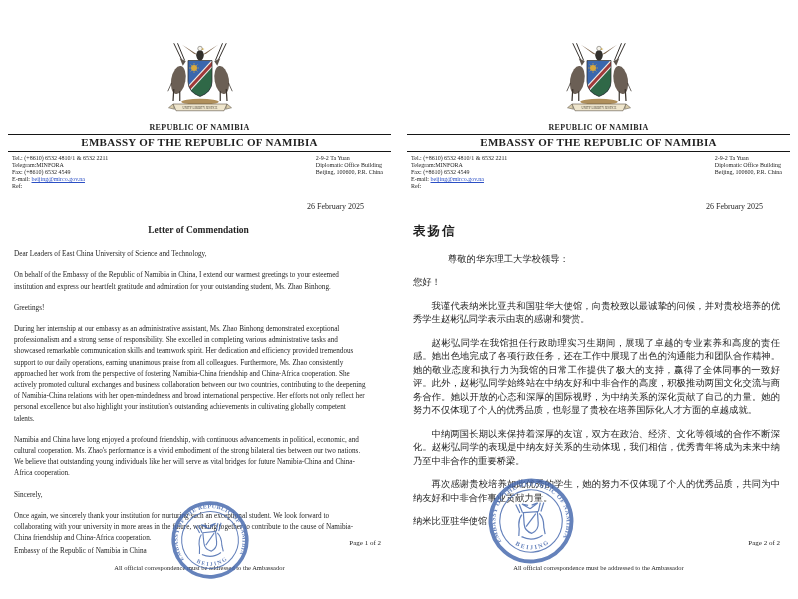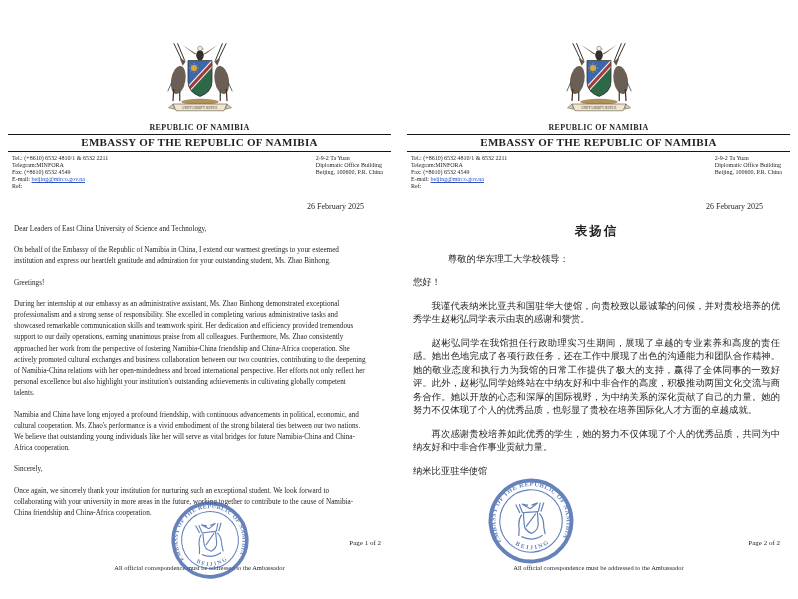--- a/index.html
+++ b/index.html
@@ -21,21 +21,21 @@
   .date-line{text-align:right;margin:12px 35px 0 0;font-size:8px;}
 
   
   .body-en{margin:0 16px 0 14px;font-size:7.2px;line-height:11.2px;}
   .title-en{text-align:center;font-weight:bold;font-size:9.5px;margin:14px 0 0 0;}
   .body-en p{margin:10px 16px 0 0;}
   .body-en .tight{margin:2px 0 0 0;}
 
   
   .body-zh{margin:0 18px 0 14px;font-size:9.3px;line-height:13.5px;text-align:justify;}
-  .title-zh{text-align:center;font-weight:bold;font-size:12.5px;margin:14px 0 0 0;letter-spacing:2px;}
+  .title-zh{text-align:left;font-weight:bold;font-size:12.5px;margin:14px 0 0 0;letter-spacing:2px;}
   .body-zh p{margin:10px 0 0 0;}
   .body-zh .indent{text-indent:2em;}
   .sig-zh{margin-top:22px;}
 
   
   .page-label{position:absolute;right:18px;bottom:32px;font-size:7px;margin-top:40px;}
   .footer-note{position:absolute;left:0;right:0;bottom:8px;text-align:center;font-size:6.5px;}
 
   
   .stamp{position:absolute;opacity:.82;z-index:3;pointer-events:none;}
@@ -123,27 +123,29 @@
     <div class="contact-right">
       <div>2-9-2 Ta Yuan</div>
       <div>Diplomatic Office Building</div>
       <div>Beijing, 100600, P.R. China</div>
     </div>
   </div>
 
   <div class="date-line">26 February 2025</div>
 
   <div class="body-en">
+    <div class="title-en">Letter of Commendation</div>
     <p style="margin-top:13px;">Dear Leaders of East China University of Science and Technology,</p>
     <p>On behalf of the Embassy of the Republic of Namibia in China, I extend our warmest greetings to your esteemed institution and express our heartfelt gratitude and admiration for your outstanding student, Ms. Zhao Binhong.</p>
     <p>Greetings!</p>
     <p>During her internship at our embassy as an administrative assistant, Ms. Zhao Binhong demonstrated exceptional professionalism and a strong sense of responsibility. She excelled in completing various administrative tasks and showcased remarkable communication skills and teamwork spirit. Her dedication and efficiency provided tremendous support to our daily operations, earning unanimous praise from all colleagues. Furthermore, Ms. Zhao consistently approached her work from the perspective of fostering Namibia-China friendship and China-Africa cooperation. She actively promoted cultural exchanges and business collaboration between our two countries, contributing to the deepening of Namibia-China relations with her open-mindedness and broad international perspective. Her efforts not only reflect her personal excellence but also highlight your institution's outstanding achievements in cultivating globally competent talents.</p>
     <p>Namibia and China have long enjoyed a profound friendship, with continuous advancements in political, economic, and cultural cooperation. Ms. Zhao's performance is a vivid embodiment of the strong bilateral ties between our two nations. We believe that outstanding young individuals like her will serve as vital bridges for future Namibia-China and China-Africa cooperation.</p>
     <p>Sincerely,</p>
     <p>Once again, we sincerely thank your institution for nurturing such an exceptional student. We look forward to collaborating with your university in more areas in the future, working together to contribute to the cause of Namibia-China friendship and China-Africa cooperation.</p>
+    <p class="tight">Embassy of the Republic of Namibia in China</p>
   </div>
 
   <svg class="stamp stamp-1" viewBox="0 0 100 100">
     <circle cx="50" cy="50" r="46" fill="none" stroke="#4467ad" stroke-width="4.5"></circle>
     <circle cx="50" cy="50" r="35.5" fill="none" stroke="#4467ad" stroke-width="1.3"></circle>
     <defs>
       <path id="ringpath1" d="M 15,71 A 40.5,40.5 0 1 1 85,71" fill="none"></path>
       <path id="botpath1" d="M 26,72 A 33,33 0 0 0 74,72" fill="none"></path>
     </defs>
     <text font-size="7" font-weight="bold" fill="#4467ad" letter-spacing="0.4">
@@ -244,20 +246,21 @@
   </div>
 
   <div class="date-line">26 February 2025</div>
 
   <div class="body-zh">
     <div class="title-zh">表扬信</div>
     <p style="margin-top:14px;margin-left:35px;">尊敬的华东理工大学校领导：</p>
     <p>您好！</p>
     <p class="indent">我谨代表纳米比亚共和国驻华大使馆，向贵校致以最诚挚的问候，并对贵校培养的优秀学生赵彬弘同学表示由衷的感谢和赞赏。</p>
     <p class="indent">赵彬弘同学在我馆担任行政助理实习生期间，展现了卓越的专业素养和高度的责任感。她出色地完成了各项行政任务，还在工作中展现了出色的沟通能力和团队合作精神。她的敬业态度和执行力为我馆的日常工作提供了极大的支持，赢得了全体同事的一致好评。此外，赵彬弘同学始终站在中纳友好和中非合作的高度，积极推动两国文化交流与商务合作。她以开放的心态和深厚的国际视野，为中纳关系的深化贡献了自己的力量。她的努力不仅体现了个人的优秀品质，也彰显了贵校在培养国际化人才方面的卓越成就。</p>
+    <p class="indent">中纳两国长期以来保持着深厚的友谊，双方在政治、经济、文化等领域的合作不断深化。赵彬弘同学的表现是中纳友好关系的生动体现，我们相信，优秀青年将成为未来中纳乃至中非合作的重要桥梁。</p>
     <p class="indent">再次感谢贵校培养如此优秀的学生，她的努力不仅体现了个人的优秀品质，共同为中纳友好和中非合作事业贡献力量。</p>
     <p class="sig-zh">纳米比亚驻华使馆</p>
   </div>
 
   <svg class="stamp stamp-2" viewBox="0 0 100 100">
     <circle cx="50" cy="50" r="46" fill="none" stroke="#4467ad" stroke-width="4.5"></circle>
     <circle cx="50" cy="50" r="35.5" fill="none" stroke="#4467ad" stroke-width="1.3"></circle>
     <defs>
       <path id="ringpath2" d="M 15,71 A 40.5,40.5 0 1 1 85,71" fill="none"></path>
       <path id="botpath2" d="M 26,72 A 33,33 0 0 0 74,72" fill="none"></path>

